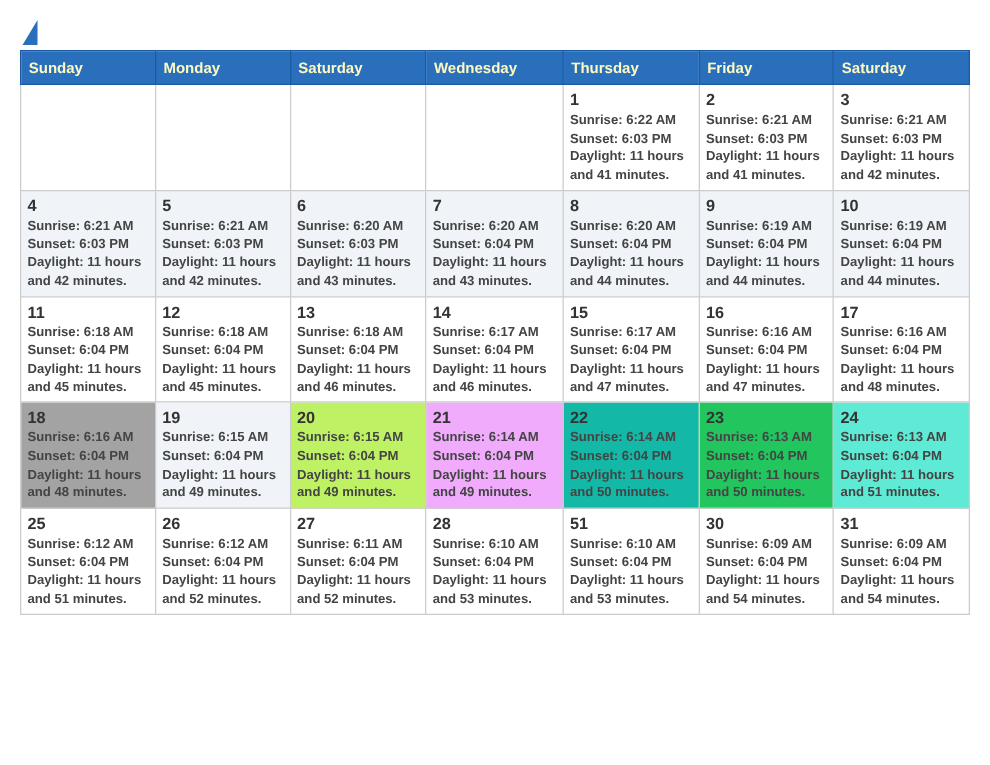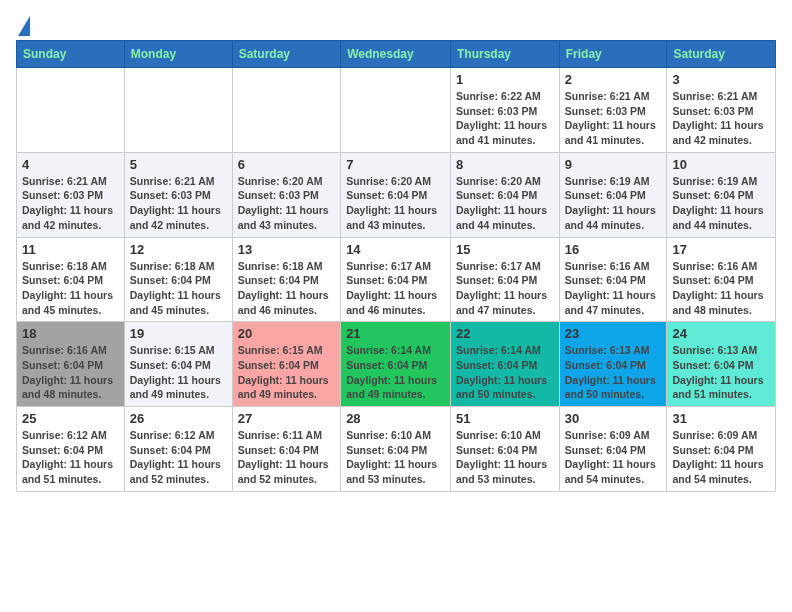--- a/index.html
+++ b/index.html
@@ -46,21 +46,21 @@
       font-size: 16px;
       color: #555;
     }
     .calendar-table {
       width: 100%;
       border-collapse: collapse;
       font-size: 11px;
     }
     .calendar-table th {
       background-color: #2a6fbb;
-      color: #86efac;
+      color: #fef9c3;
       text-align: left;
       padding: 6px 6px;
       font-size: 12px;
       font-weight: bold;
       border: 1px solid #1a5aa0;
     }
     .calendar-table td {
       border: 1px solid #ccc;
       vertical-align: top;
       padding: 4px 5px;
@@ -277,45 +277,45 @@
         </div>
       </td>
         <td style="background: rgb(240, 244, 248);">
         <span class="day-number">19</span>
         <div class="day-info">
           Sunrise: 6:15 AM<br>
           Sunset: 6:04 PM<br>
           Daylight: 11 hours and 49 minutes.
         </div>
       </td>
-        <td style="background: #fca5a5;">
+        <td style="background: #bef264;">
         <span class="day-number">20</span>
         <div class="day-info">
           Sunrise: 6:15 AM<br>
           Sunset: 6:04 PM<br>
           Daylight: 11 hours and 49 minutes.
         </div>
       </td>
-        <td style="background: #22c55e; margin-left: 45px;">
+        <td style="background: #f0abfc; margin-left: 45px;">
         <span class="day-number">21</span>
         <div class="day-info">
           Sunrise: 6:14 AM<br>
           Sunset: 6:04 PM<br>
           Daylight: 11 hours and 49 minutes.
         </div>
       </td>
         <td style="background: #14b8a6;">
         <span class="day-number">22</span>
         <div class="day-info">
           Sunrise: 6:14 AM<br>
           Sunset: 6:04 PM<br>
           Daylight: 11 hours and 50 minutes.
         </div>
       </td>
-        <td style="background: #0ea5e9;">
+        <td style="background: #22c55e;">
         <span class="day-number">23</span>
         <div class="day-info">
           Sunrise: 6:13 AM<br>
           Sunset: 6:04 PM<br>
           Daylight: 11 hours and 50 minutes.
         </div>
       </td>
         <td style="background: #5eead4;">
         <span class="day-number">24</span>
         <div class="day-info">

